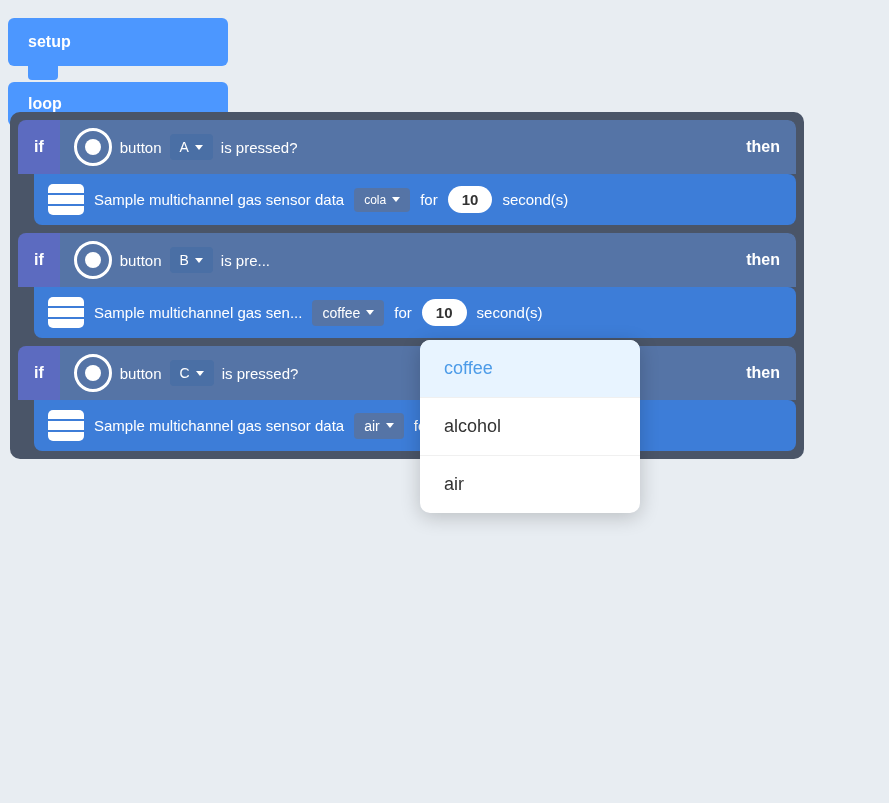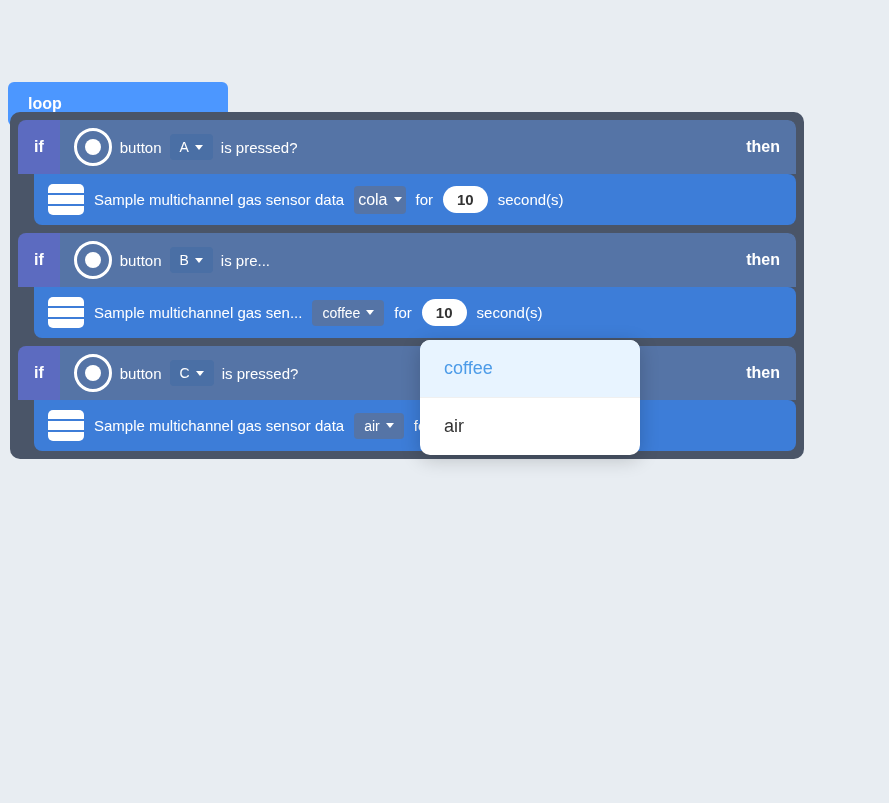--- a/index.html
+++ b/index.html
@@ -102,20 +102,23 @@
       margin-left: 2px;
       vertical-align: middle;
     }
 
   </style>
 </head>
 <body>
 
 <div class="workspace">
 
+  <div class="setup-block">
+    <span>setup</span>
+  </div>
 
   <div class="loop-block" style="top:82px; position:absolute; left:8px; background:#4C97FF; border-radius:6px; padding:10px 20px; color:white; font-size:16px; font-weight:600; width:220px; min-height:44px; display:flex; align-items:center;">
     <span>loop</span>
   </div>
 
   <div style="position:absolute; top:112px; left:10px; width:794px; background:#4a5568; border-radius:10px; padding:8px 8px 8px 8px;">
 
     <div style="margin-bottom:8px;">
 
       <div style="display:flex; align-items:stretch; border-radius:8px 8px 0 0; overflow:hidden;">
@@ -140,21 +143,21 @@
       </div>
 
       <div style="background:#3D7DD8; border-radius:0 8px 8px 8px; padding:10px 14px; display:flex; align-items:center; gap:10px; margin-left:16px;">
 
         <div style="display:flex; flex-direction:column; gap:2px; flex-shrink:0;">
           <span style="display:block; width:36px; height:9px; background:white; border-radius:5px 5px 0 0;"></span>
           <span style="display:block; width:36px; height:9px; background:white; border-radius:0;"></span>
           <span style="display:block; width:36px; height:9px; background:white; border-radius:0 0 5px 5px;"></span>
         </div>
         <span style="color:white; font-size:15px; font-weight:500; white-space:nowrap;">Sample multichannel gas sensor data</span>
-        <button style="background:#5574A6; color:white; border:none; border-radius:4px; padding:5px 4px; font-size:16px; cursor:pointer; display:flex; align-items:center; gap:4px;">
+        <button style="background:#5574A6; color:white; border:none; border-radius:4px; padding:5px 10px; font-size:12px; cursor:pointer; display:flex; align-items:center; gap:4px;">
           <span>cola</span>
           <span class="chevron-down"></span>
         </button>
         <span style="color:white; font-size:15px;">for</span>
         <span style="background:white; border-radius:20px; padding:5px 14px; font-size:15px; color:#333; font-weight:600;">10</span>
         <span style="color:white; font-size:15px;">second(s)</span>
       </div>
     </div>
 
     <div style="margin-bottom:8px;">
@@ -233,17 +236,20 @@
       </div>
     </div>
 
   </div>
 
   <div class="dropdown-overlay">
     <div class="dropdown-item selected">
       <span>coffee</span>
     </div>
     <div class="dropdown-item">
+      <span>alcohol</span>
+    </div>
+    <div class="dropdown-item">
       <span>air</span>
     </div>
   </div>
 
 </div>
 
 </body></html>

